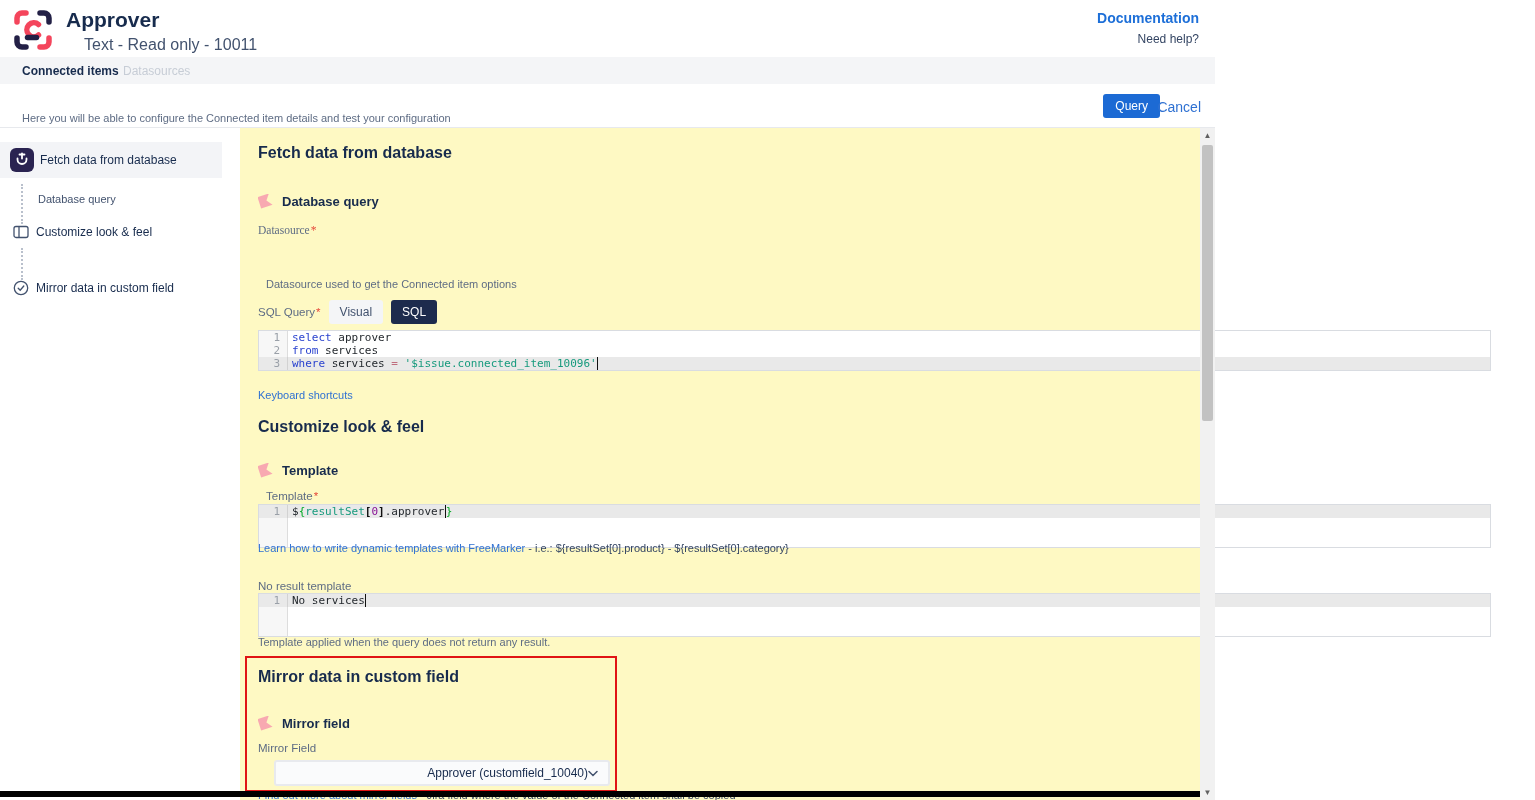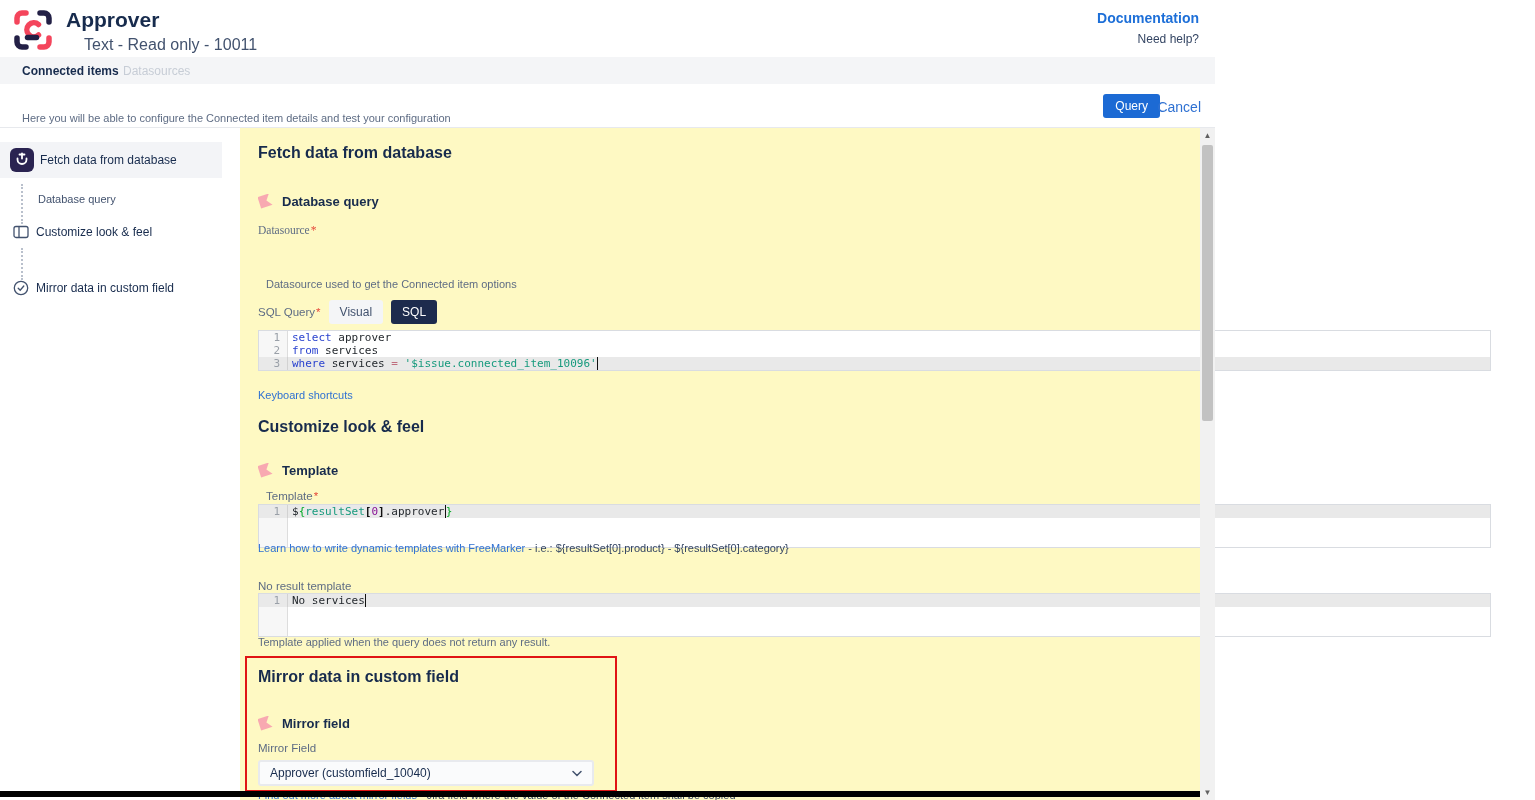--- a/index.html
+++ b/index.html
@@ -256,21 +256,21 @@
 
     <div class="subsection" style="left:0; top:588px;">
       <svg class="flag" viewBox="0 0 15 15">
         <path d="M1 1 h12 l-4.5 6 4.5 6 h-12 z" fill="#f8a4b0" transform="rotate(-18 7 7)" opacity="0.95"></path>
       </svg>
       <span class="t">Mirror field</span>
     </div>
 
     <div class="field-label" style="left:0; top:614px;">Mirror Field</div>
 
-    <div class="select" style="left:0; top:632px;">
+    <div class="select" style="left:16px; top:632px;text-align:right;">
       <span class="val">Approver (customfield_10040)</span>
       <svg width="10" height="7" viewBox="0 0 10 7">
         <path d="M1 1.5 L5 5.5 L9 1.5" fill="none" stroke="#42526e" stroke-width="1.5" stroke-linecap="round"></path>
       </svg>
     </div>
 
     <div class="help" style="left:0; top:661px;">
       <span class="blue-link u">Find out more about mirror fields</span><span class="help-dark"> - Jira field where the value of the Connected item shall be copied</span>
     </div>
   </div>

